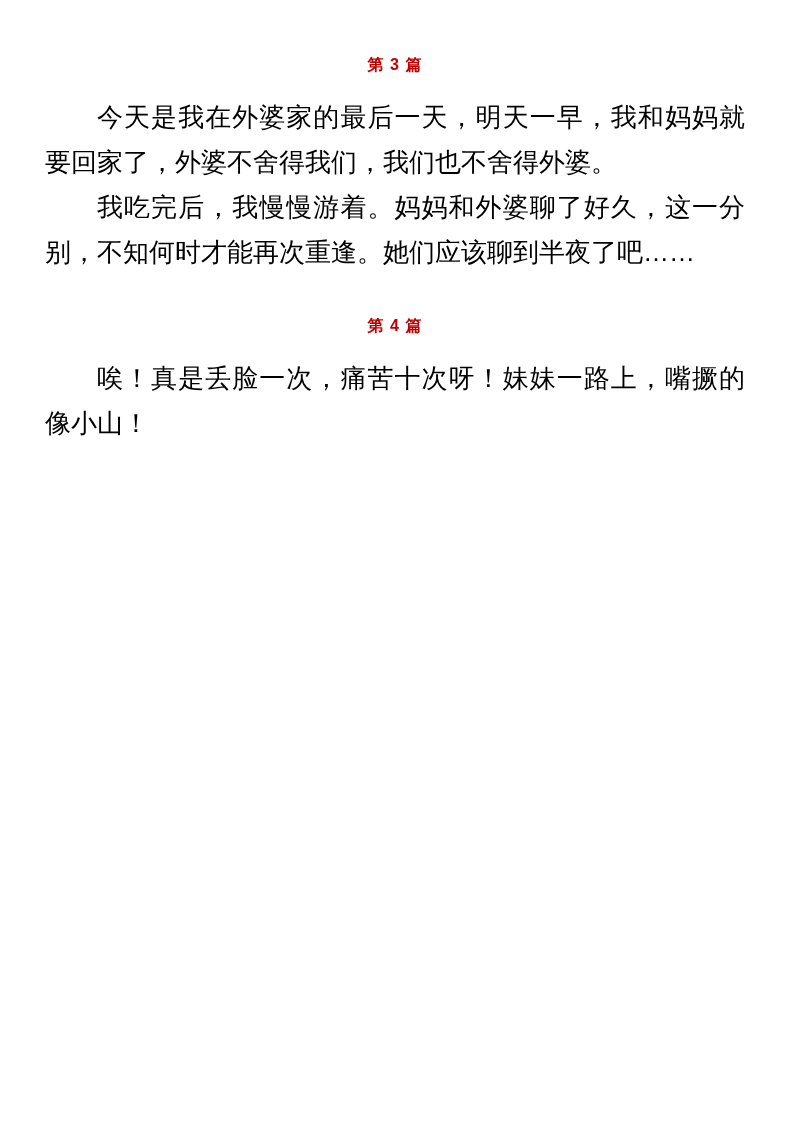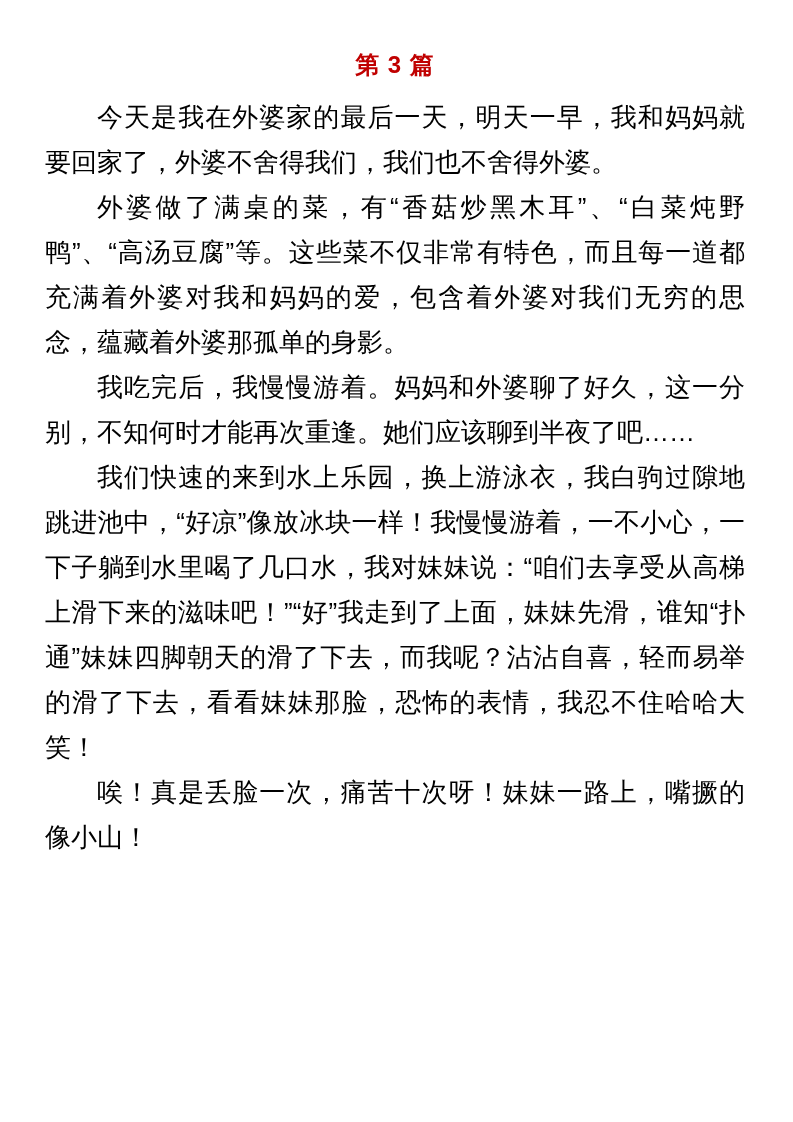--- a/index.html
+++ b/index.html
@@ -17,21 +17,21 @@
   .page {
     box-sizing: border-box;
     width: 793px;
     height: 1122px;
     padding: 48px 48px 16px 45px;
     background: var(--page-bg, #ffffff);
   }
   .section-title {
     margin: 0 0 13px 0;
     text-align: center;
-    font-size: 24px;
+    font-size: 16px;
     line-height: 34px;
     font-weight: bold;
     color: var(--accent, #c00000);
     letter-spacing: 1px;
   }
   .section + .section .section-title {
     margin-top: 34px;
   }
   .para {
     margin: 0;
@@ -44,23 +44,22 @@
   }
 </style>
 </head>
 <body>
 
 <div class="page">
 
   <div class="section">
     <h2 class="section-title">第 3 篇</h2>
     <p class="para">今天是我在外婆家的最后一天，明天一早，我和妈妈就要回家了，外婆不舍得我们，我们也不舍得外婆。</p>
-    <p class="para">外婆做了满桌的菜，有“香菇炒黑木耳”、“白菜炖野鸭”、“高汤豆腐”等。这些菜不仅非常有特色，而且每一道都充满着外婆对我和妈妈的爱，包含着外婆对我们无穷的思念，蕴藏着外婆那孤单的身影。</p>
     <p class="para">我吃完后，我慢慢游着。妈妈和外婆聊了好久，这一分别，不知何时才能再次重逢。她们应该聊到半夜了吧……</p>
   </div>
 
   <div class="section">
-    <p class="para">我们快速的来到水上乐园，换上游泳衣，我白驹过隙地跳进池中，“好凉”像放冰块一样！我慢慢游着，一不小心，一下子躺到水里喝了几口水，我对妹妹说：“咱们去享受从高梯上滑下来的滋味吧！”“好”我走到了上面，妹妹先滑，谁知“扑通”妹妹四脚朝天的滑了下去，而我呢？沾沾自喜，轻而易举的滑了下去，看看妹妹那脸，恐怖的表情，我忍不住哈哈大笑！</p>
+    <h2 class="section-title">第 4 篇</h2>
     <p class="para">唉！真是丢脸一次，痛苦十次呀！妹妹一路上，嘴撅的像小山！</p>
 
   </div>
 
 </div>
 
 </body></html>

